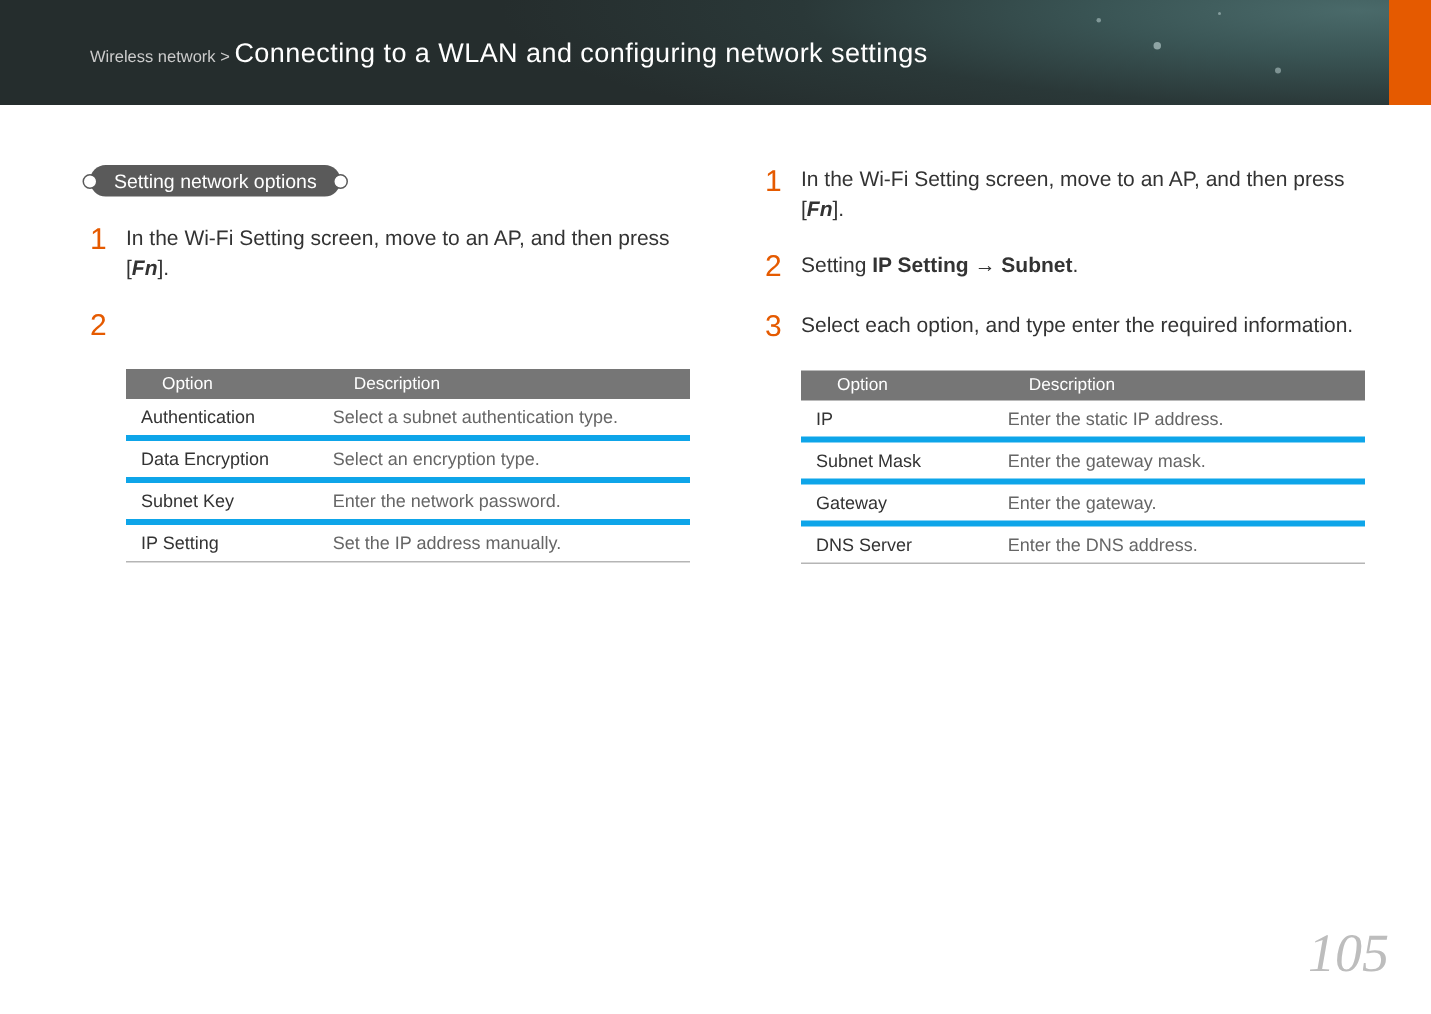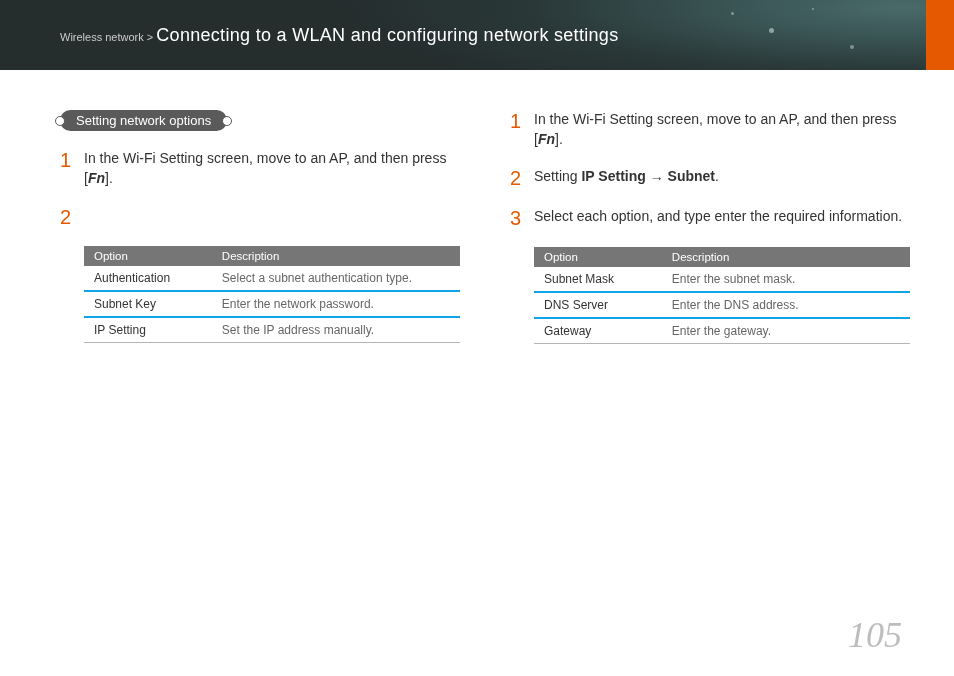--- a/index.html
+++ b/index.html
@@ -100,38 +100,38 @@
       font-size: 12px;
       margin-left: 24px;
       width: calc(100% - 24px);
       margin-bottom: 14px;
     }
     thead th {
       background: #767676;
       color: #fff;
       font-weight: normal;
       text-align: left;
-      padding: 4px 10px;
+      padding: 4px 24px;
       font-size: 11.5px;
     }
     tbody td {
       padding: 5px 10px;
-      border-bottom: 2px solid #0ea5e9;
+      border-bottom: 4px solid #0ea5e9;
       color: #666;
     }
     tbody td:first-child {
       color: #333;
       width: 34%;
     }
     tbody tr:last-child td { border-bottom: 1px solid #b5b5b5; }
     thead th:first-child { width: 34%; }
     .page-num {
       position: absolute;
       bottom: 20px;
-      right: 52px;
+      right: 28px;
       font-size: 36px;
       font-style: italic;
       color: #bdbdbd;
       font-family: Georgia, 'Times New Roman', serif;
     }
   </style>
 </head>
 <body>
 
 <div class="header">
@@ -166,20 +166,24 @@
           <th>Option</th>
           <th>Description</th>
         </tr>
       </thead>
       <tbody>
         <tr>
             <td>Authentication</td>
             <td>Select a subnet authentication type.</td>
           </tr>
         <tr>
+            <td>Data Encryption</td>
+            <td>Select an encryption type.</td>
+          </tr>
+        <tr>
             <td>Subnet Key</td>
             <td>Enter the network password.</td>
           </tr>
         <tr>
             <td>IP Setting</td>
             <td>Set the IP address manually.</td>
           </tr>
       </tbody>
     </table>
   </div>
@@ -207,30 +211,34 @@
 
     <table>
       <thead>
         <tr>
           <th>Option</th>
           <th>Description</th>
         </tr>
       </thead>
       <tbody>
         <tr>
+            <td>IP</td>
+            <td>Enter the static IP address.</td>
+          </tr>
+        <tr>
             <td>Subnet Mask</td>
-            <td>Enter the subnet mask.</td>
+            <td>Enter the gateway mask.</td>
+          </tr>
+        <tr>
+            <td>Gateway</td>
+            <td>Enter the gateway.</td>
           </tr>
         <tr>
             <td>DNS Server</td>
             <td>Enter the DNS address.</td>
-          </tr>
-        <tr>
-            <td>Gateway</td>
-            <td>Enter the gateway.</td>
           </tr>
       </tbody>
     </table>
   </div>
 
 </div>
 
 <div class="page-num">105</div>
 
 </body></html>

